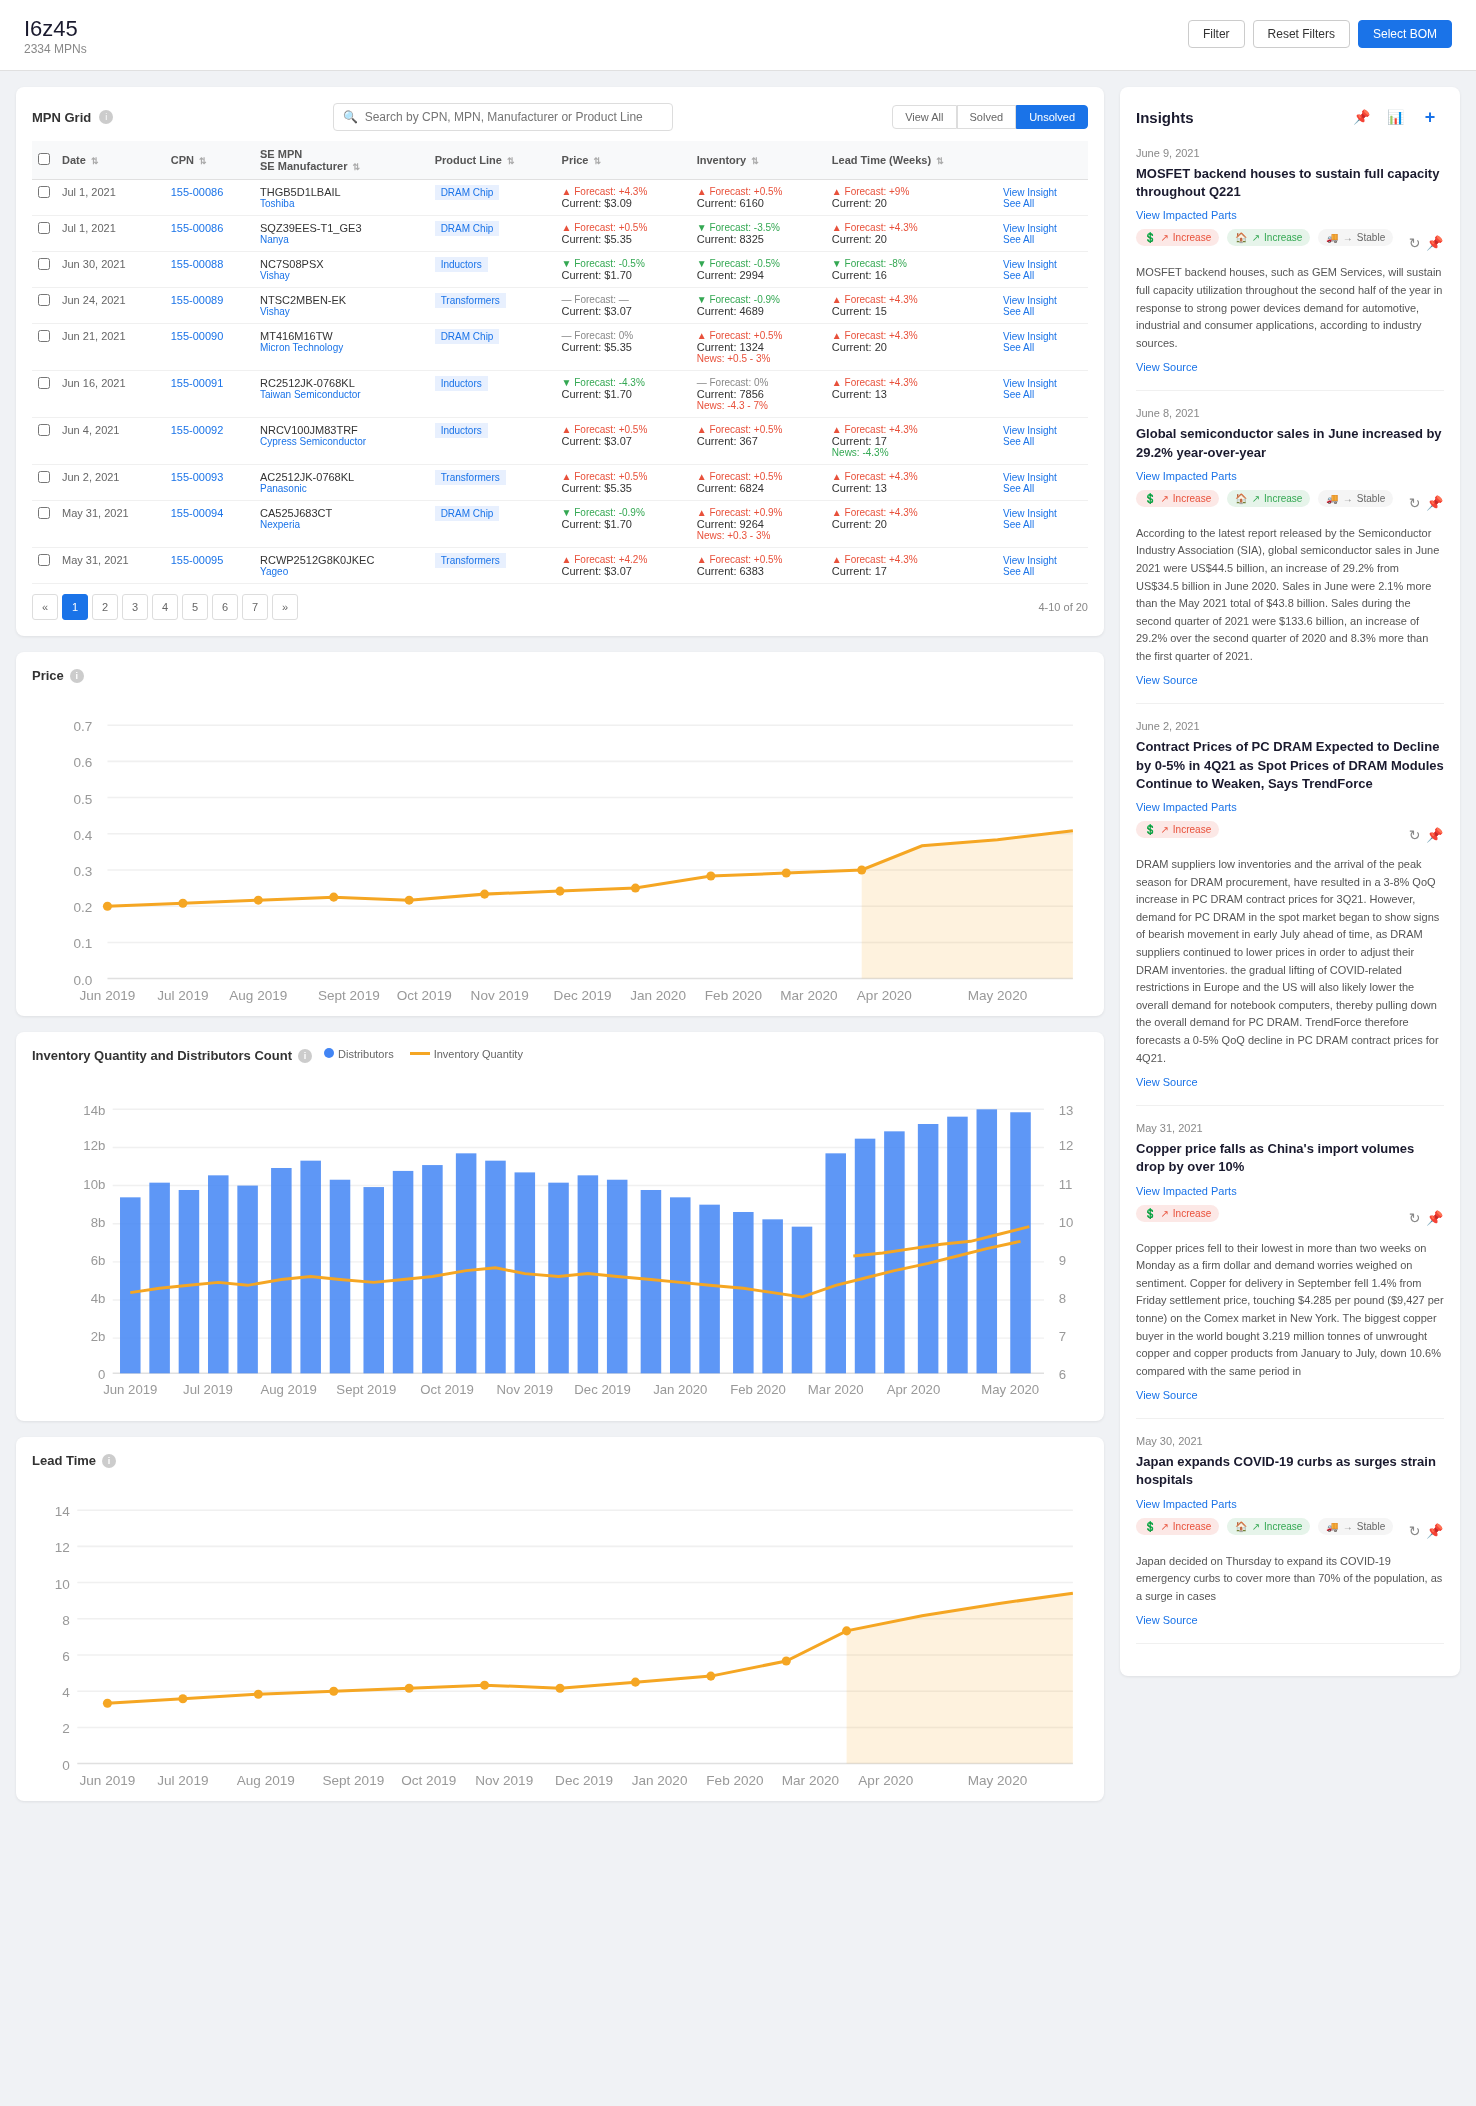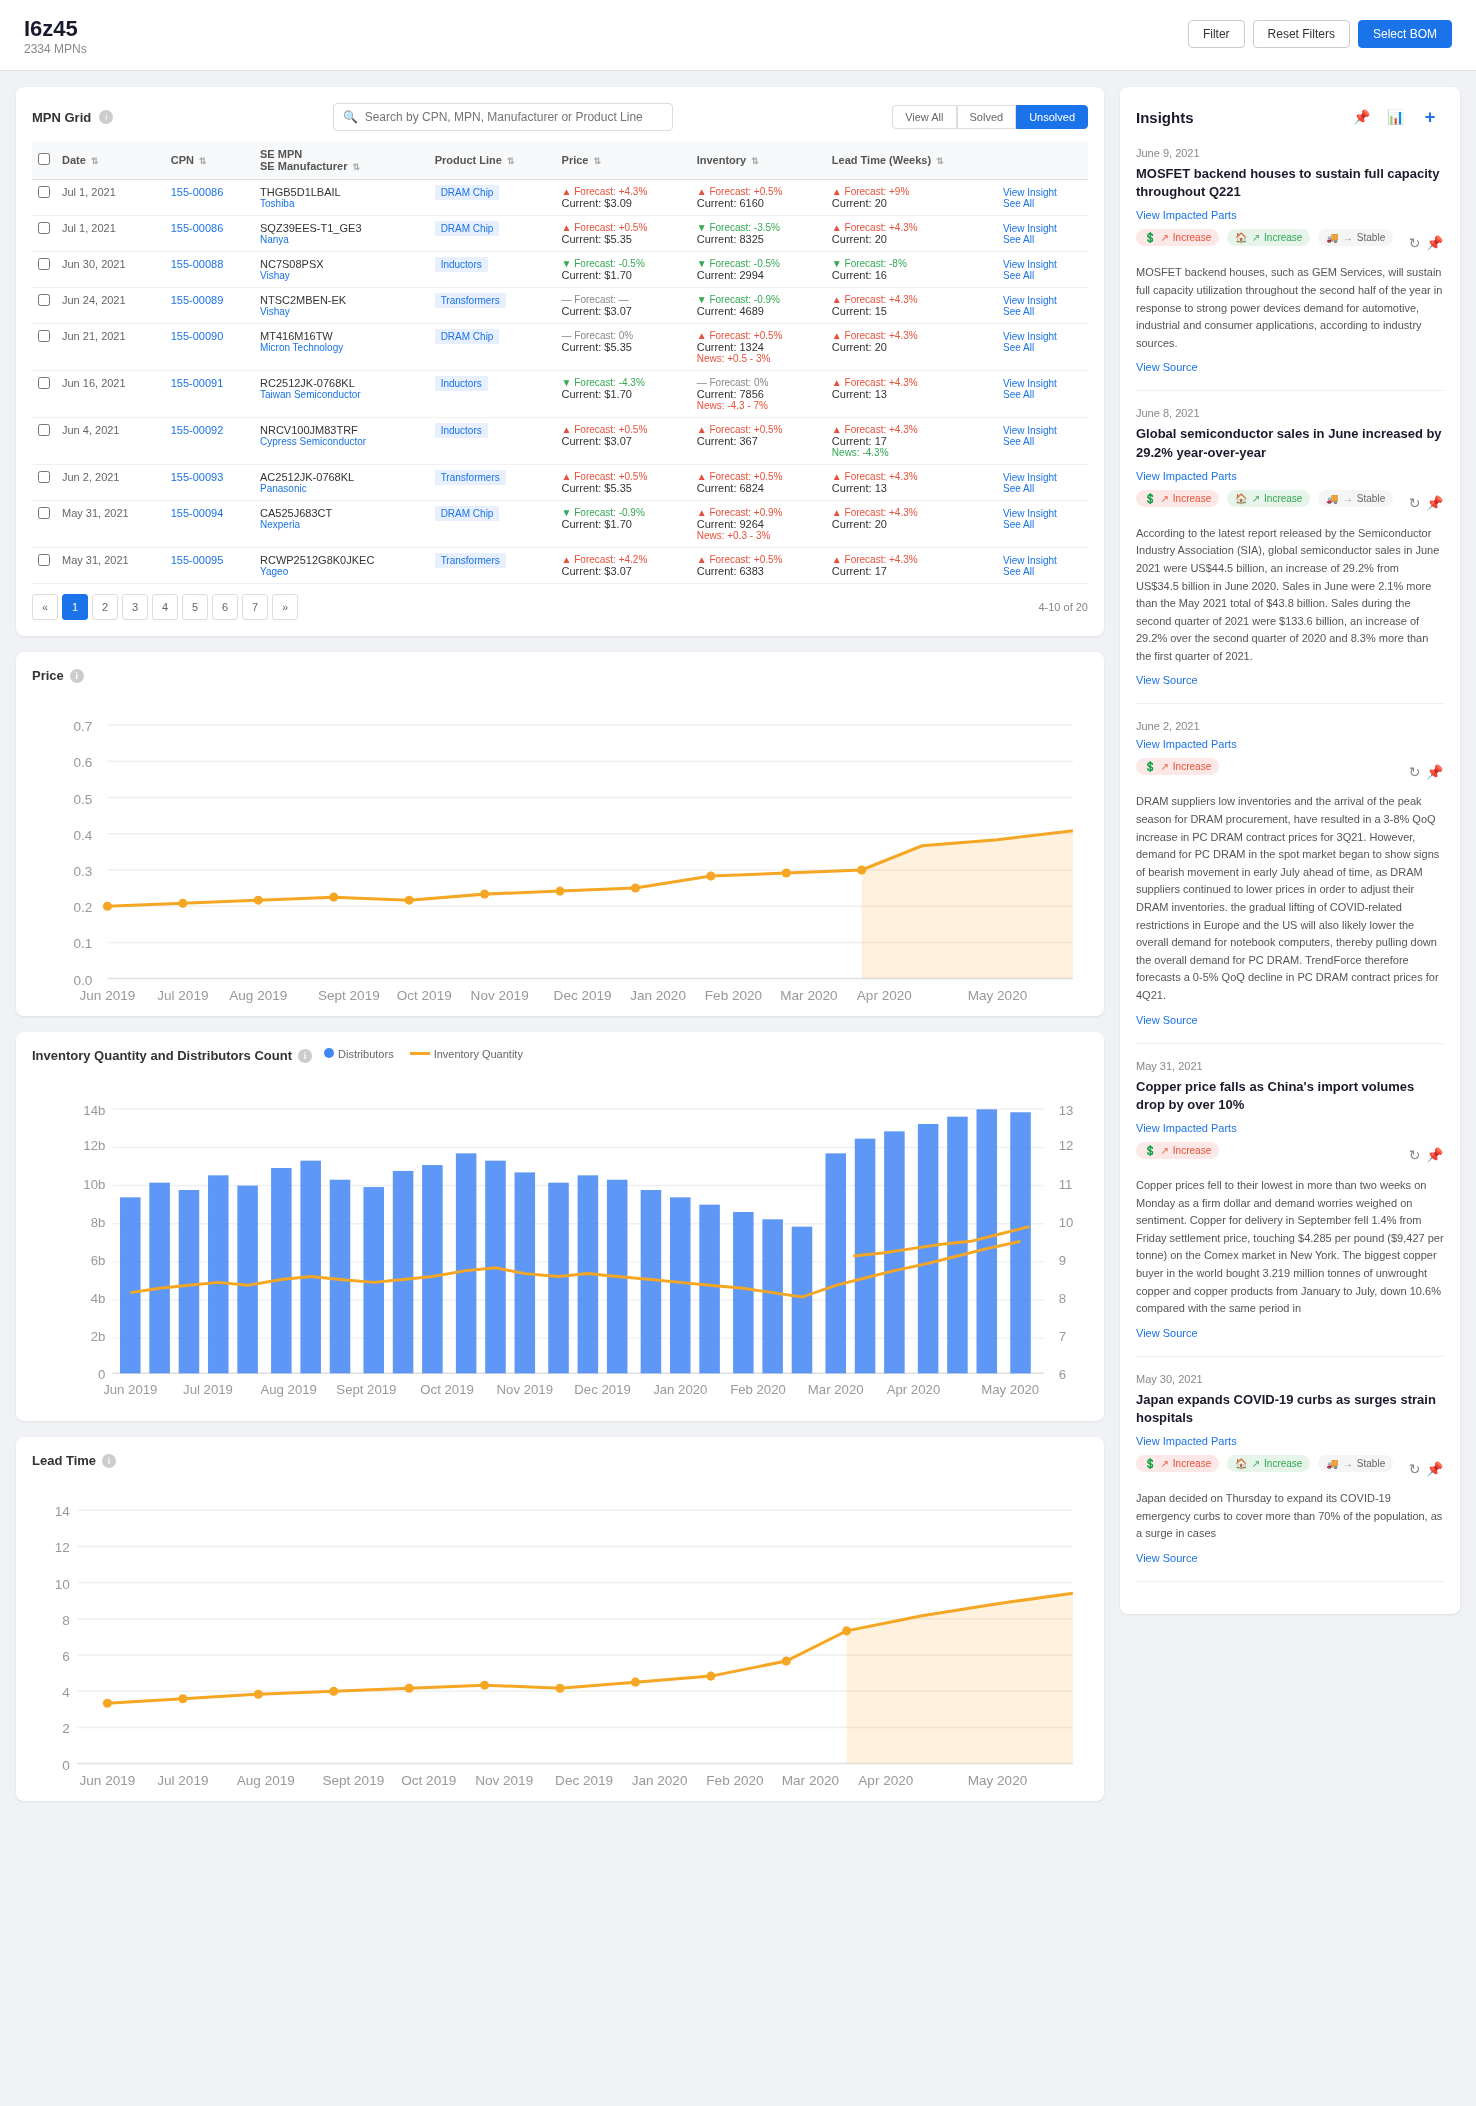--- a/index.html
+++ b/index.html
@@ -3,21 +3,21 @@
   <meta charset="utf-8">
   <style>
     * { box-sizing: border-box; margin: 0; padding: 0; }
     body { font-family: -apple-system, BlinkMacSystemFont, 'Segoe UI', Arial, sans-serif; font-size: 12px; background: #f0f2f5; color: #333; }
     
     .app-container { max-width: 1476px; margin: 0 auto; background: #f0f2f5; min-height: 2106px; }
     
     
     .header { background: #fff; padding: 16px 24px 0 24px; border-bottom: 1px solid #e0e0e0; }
     .header-top { display: flex; justify-content: space-between; align-items: flex-start; margin-bottom: 4px; }
-    .header-title { font-size: 22px; font-weight: 700; color: #1a1a2e; }
+    .header-title { font-size: 22px; font-weight: 400; color: #1a1a2e; }
     .header-subtitle { font-size: 12px; color: #888; margin-bottom: 10px; }
     .header-buttons { display: flex; gap: 8px; padding-top: 4px; }
     .btn { padding: 6px 14px; border-radius: 4px; font-size: 12px; cursor: pointer; border: 1px solid #ccc; background: #fff; color: #333; }
     .btn-primary { background: #1a73e8; color: #fff; border-color: #1a73e8; }
     .nav-tabs { display: flex; gap: 0; }
     .nav-tab { padding: 10px 16px; font-size: 12px; font-weight: 500; color: #666; cursor: pointer; border-bottom: 3px solid transparent; text-transform: uppercase; letter-spacing: 0.5px; }
     .nav-tab.active { color: #1a73e8; border-bottom-color: #1a73e8; }
     
     
     .main-content { display: flex; gap: 16px; padding: 16px; }
@@ -750,20 +750,21 @@
       <div style="display:flex;gap:6px;">
         <button style="border:none;background:none;cursor:pointer;font-size:14px;color:#888;">↻</button>
         <button style="border:none;background:none;cursor:pointer;font-size:14px;color:#888;">📌</button>
       </div>
     </div>
     <div class="insight-body">According to the latest report released by the Semiconductor Industry Association (SIA), global semiconductor sales in June 2021 were US$44.5 billion, an increase of 29.2% from US$34.5 billion in June 2020. Sales in June were 2.1% more than the May 2021 total of $43.8 billion. Sales during the second quarter of 2021 were $133.6 billion, an increase of 29.2% over the second quarter of 2020 and 8.3% more than the first quarter of 2021.</div>
     <a class="view-source-link">View Source</a>
   </div>
             <div class="insight-card">
     <div class="insight-date">June 2, 2021</div>
+    <div class="insight-headline">Contract Prices of PC DRAM Expected to Decline by 0-5% in 4Q21 as Spot Prices of DRAM Modules Continue to Weaken, Says TrendForce</div>
     <a class="insight-parts-link">View Impacted Parts</a>
     <div style="display:flex;justify-content:space-between;align-items:center;margin-bottom:8px;">
       <div class="insight-badges">
     <span class="badge" style="background:#fce8e6;color:#e8503a;">
       <span>💲</span>
       <span style="color:#e8503a;">↗</span>
       Increase
     </span>
   </div>
       <div style="display:flex;gap:6px;">

